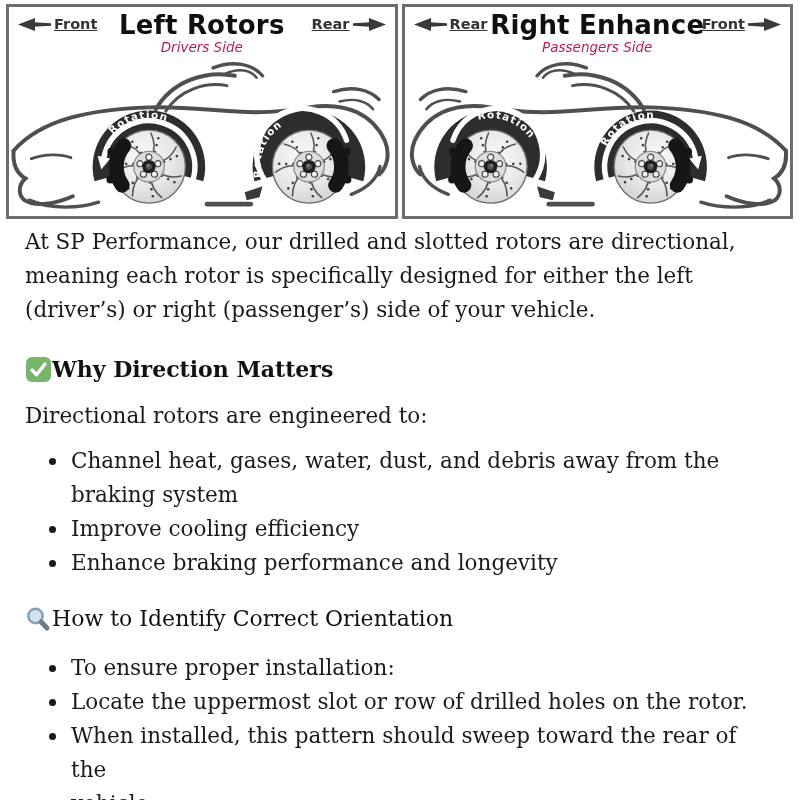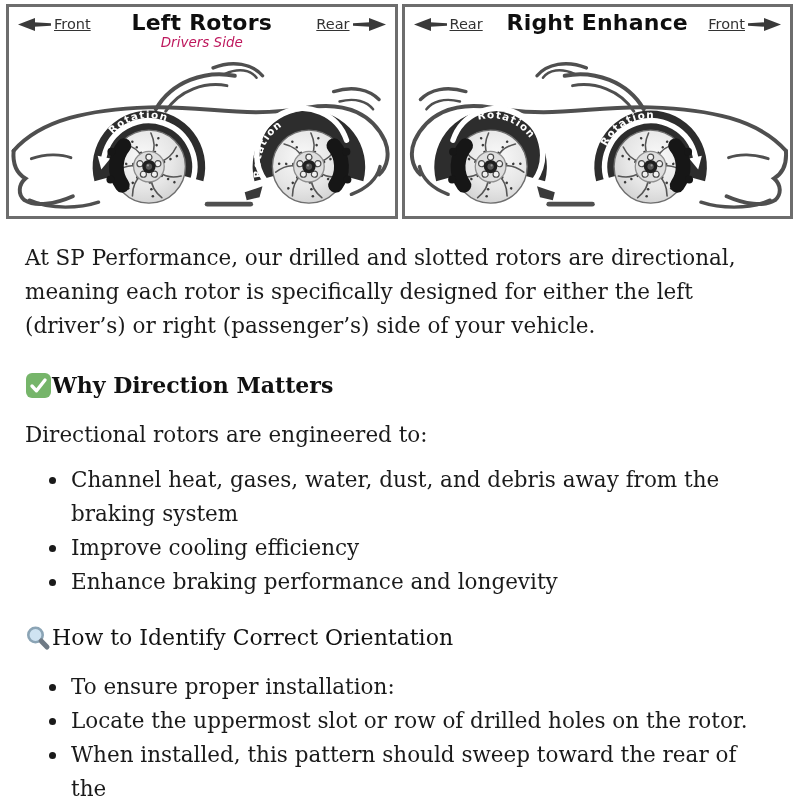--- a/index.html
+++ b/index.html
@@ -5,35 +5,35 @@
   html,body{margin:0;padding:0;background:#ffffff;}
   body{width:800px;height:800px;overflow:hidden;color:#1a1a1a;
        font-family:"DejaVu Serif","Liberation Serif",serif;}
 
   
   .diagram{display:flex;gap:4px;padding:4px 7px 0 6px;}
   .panel{flex:1;height:209px;border:3px solid #6d6d6d;background:#fff;
          position:relative;overflow:hidden;}
   .panel-header{position:relative;height:44px;padding-top:5px;}
   .titles{text-align:center;font-family:"DejaVu Sans","Liberation Sans",sans-serif;}
-  .panel-title{font-size:22px;font-weight:bold;color:#0f0f0f;line-height:1.02;letter-spacing:.2px;}
+  .panel-title{font-size:26px;font-weight:bold;color:#0f0f0f;line-height:1.02;letter-spacing:.2px;}
   .panel-subtitle{font-size:13.5px;font-weight:normal;font-style:italic;color:#be185d;}
   .dir{position:absolute;top:9px;display:flex;align-items:center;gap:2px;
        font-family:"DejaVu Sans","Liberation Sans",sans-serif;
-       font-size:14.5px;font-weight:normal;color:#333;}
+       font-size:14.5px;font-weight:bold;color:#333;}
   .dir .dir-text{text-decoration:underline;}
   .dir-left{left:9px;} .dir-right{right:9px;}
   .car-svg{position:absolute;left:0;bottom:0;width:100%;height:160px;display:block;}
   .rot-text{fill:#ffffff;font-family:"DejaVu Sans","Liberation Sans",sans-serif;
             font-size:10.5px;font-weight:bold;letter-spacing:1.2px;}
 
   
   article{padding:6px 40px 0 25px;font-size:21.5px;line-height:34px;}
   .wrap{white-space:pre-line;}
-  p{margin:16px 0 0;}
+  p{margin:0 0 0;}
   h3{display:flex;align-items:center;font-size:22px;color:#111;
      margin:25px 0 13px;font-weight:bold;}
   h3.h-normal{font-weight:normal;margin-top:22px;margin-bottom:15px;}
   .emoji{flex:0 0 auto;display:inline-flex;}
   ul{margin:11px 0 0;padding-left:44px;}
   li{margin:0;padding-left:2px;}
 </style>
 </head>
 <body>
 
@@ -207,20 +207,21 @@
     <div class="panel-header">
       <div class="dir dir-left">
         <svg width="34" height="15" viewBox="0 0 34 15">
           <polygon points="0,7.5 17,1 17,14" fill="#3a3a3a"></polygon>
           <polygon points="16,5.3 33,6.3 33,8.7 16,9.7" fill="#3a3a3a"></polygon>
         </svg>
         <span class="dir-text">Rear</span>
       </div>
       <div class="titles">
         <div class="panel-title">Right Enhance</div>
+        <div class="panel-subtitle">Passengers Side</div>
       </div>
       <div class="dir dir-right">
         <span class="dir-text">Front</span>
         <svg width="34" height="15" viewBox="0 0 34 15">
           <g transform="translate(34,0) scale(-1,1)">
             <polygon points="0,7.5 17,1 17,14" fill="#3a3a3a"></polygon>
             <polygon points="16,5.3 33,6.3 33,8.7 16,9.7" fill="#3a3a3a"></polygon>
           </g>
         </svg>
       </div>

